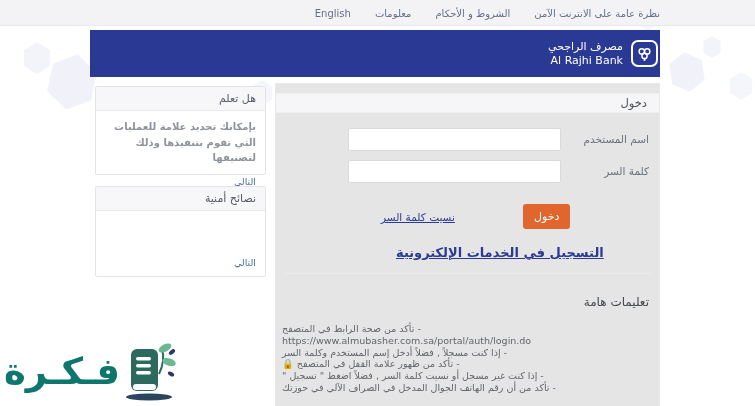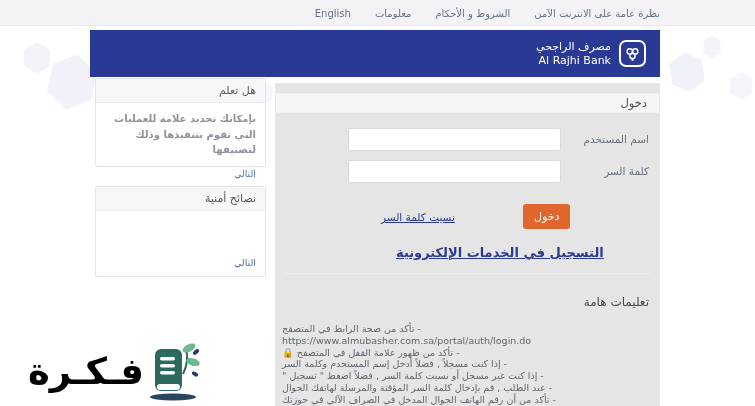--- a/index.html
+++ b/index.html
@@ -16,39 +16,39 @@
   
   .topbar { position:absolute; top:0; left:0; width:755px; height:26px;
     background:#f3f3f5; border-bottom:1px solid #e9e9eb; }
   .topbar-links { position:absolute; right:95px; top:0; height:26px;
     display:flex; flex-direction:row-reverse; align-items:center; gap:24px; }
   .topbar-links a { font-size:10px; color:#64708a; text-decoration:none; white-space:nowrap; }
 
   
   .bank-header { position:absolute; left:90px; top:30px; width:570px; height:47px;
     background:#2a3a94; display:flex; align-items:center; justify-content:flex-end;
-    padding:0 14px; }
+    padding:0 2px; }
   .logo { display:flex; align-items:center; gap:8px; }
   .logo-text { text-align:right; color:#fff; line-height:1.25; }
   .logo-text .ar { font-size:11px; }
   .logo-text .en { font-size:11px; }
   .logo-badge { width:27px; height:27px; border:2px solid #fff; border-radius:7px;
     display:flex; align-items:center; justify-content:center; }
 
   
   .side-card { position:absolute; left:95px; width:171px; background:#fff;
     border:1px solid #e4e4e8; border-radius:2px; direction:rtl;
     display:flex; flex-direction:column; }
   .side-card .hd { background:#f7f7f9; border-bottom:1px solid #ebebee;
     padding:5px 9px; font-size:11px; color:#555b66; text-align:right; }
   .side-card .bd { padding:8px 9px 2px; font-size:10px; color:#8e939b;
     line-height:1.55; text-align:right;font-weight:bold; }
   .side-card .next { display:block; margin-top:auto; padding:8px 9px 8px;
     font-size:9.5px; color:#4c6ca8; text-decoration:none; text-align:right; }
-  .card-1 { top:78px; height:89px; }
+  .card-1 { top:86px; height:89px; }
   .card-2 { top:186px; height:91px; }
 
   
   .panel { position:absolute; left:275px; top:83px; width:385px; height:377px;
     background:#e5e5e5; border:1px solid #e8e8ec; direction:rtl; }
   .panel-hd { margin-top:9px; height:20px; background:#f6f6f8;
     border-top:1px solid #f0f0f2; border-bottom:1px solid #f0f0f2;
     line-height:19px; padding:0 12px; font-size:11.5px; color:#4b515b; text-align:right; }
   .fld-label { position:absolute; right:10px; font-size:10.5px; color:#6b727e; }
   .fld-input { position:absolute; left:72px; width:213px; height:23px;
@@ -65,22 +65,22 @@
   .register { position:absolute; left:120px; top:161px; font-size:13px;
     color:#2b3a92; font-weight:bold; text-decoration:underline;text-align:center; }
   .divider { position:absolute; left:8px; right:8px; top:189px;
     border-top:1px solid #ececef; }
   .instr-title { position:absolute; right:10px; top:211px; font-size:12px; color:#42464e; }
   .instr-list { position:absolute; right:10px; left:6px; top:239px;
     font-size:9.5px; color:#62656d; line-height:11.8px; text-align:left; direction:rtl; }
 
   
   .wm { position:absolute; left:4px; top:340px; display:flex; align-items:center; gap:2px; }
-  .wm-text { font-size:37px; font-weight:bold; color:#000000; letter-spacing:1px;
-    line-height:1; direction:rtl;margin-left:24px; }
+  .wm-text { font-size:37px; font-weight:bold; color:#0f766e; letter-spacing:1px;
+    line-height:1; direction:rtl; }
 </style>
 </head>
 <body>
 
 <div class="page">
 
   <div class="hex" style="left:22px;top:42px;width:30px;height:32px;opacity:.75"></div>
   <div class="hex" style="left:46px;top:54px;width:52px;height:56px;opacity:.9;transform:rotate(12deg)"></div>
   <div class="hex" style="left:250px;top:80px;width:24px;height:26px;opacity:.6"></div>
   <div class="hex" style="left:668px;top:52px;width:38px;height:40px;opacity:.85;transform:rotate(-8deg)"></div>
@@ -139,24 +139,23 @@
     <button class="login-btn">دخول</button>
     <a class="forgot" href="#">نسيت كلمة السر</a>
 
     <a class="register" href="#">التسجيل في الخدمات الإلكترونية</a>
 
     <div class="divider"></div>
 
     <div class="instr-title">تعليمات هامة</div>
     <div class="instr-list">
       <div>- تأكد من صحة الرابط في المتصفح https://www.almubasher.com.sa/portal/auth/login.do</div>
+      <div>- إذا كنت مسجلاً , فضلاً أدخل إسم المستخدم وكلمة السر</div>
       <div>- تأكد من ظهور علامة القفل في المتصفح 🔒</div>
-      <div>- إذا كنت مسجلاً , فضلاً أدخل إسم المستخدم وكلمة السر</div>
       <div>- إذا كنت غير مسجل أو نسيت كلمة السر , فضلاً اضغط " تسجيل "</div>
-      <div>- عند الطلب , قم بإدخال كلمة السر المؤقتة والمرسلة لهاتفك الجوال</div>
       <div>- تأكد من أن رقم الهاتف الجوال المدخل في الصراف الآلي في حوزتك</div>
     </div>
   </div>
 
   <div class="wm">
     <span class="wm-text">فـكـرة</span>
     <svg width="56" height="62" viewBox="0 0 56 62">
       <ellipse cx="27" cy="57" rx="23" ry="3.5" fill="#2b4460"></ellipse>
       <rect x="9" y="9" width="27" height="42" rx="6" fill="#2d6a5e"></rect>
       <rect x="11" y="44" width="23" height="6" rx="3" fill="#ffffff"></rect>

